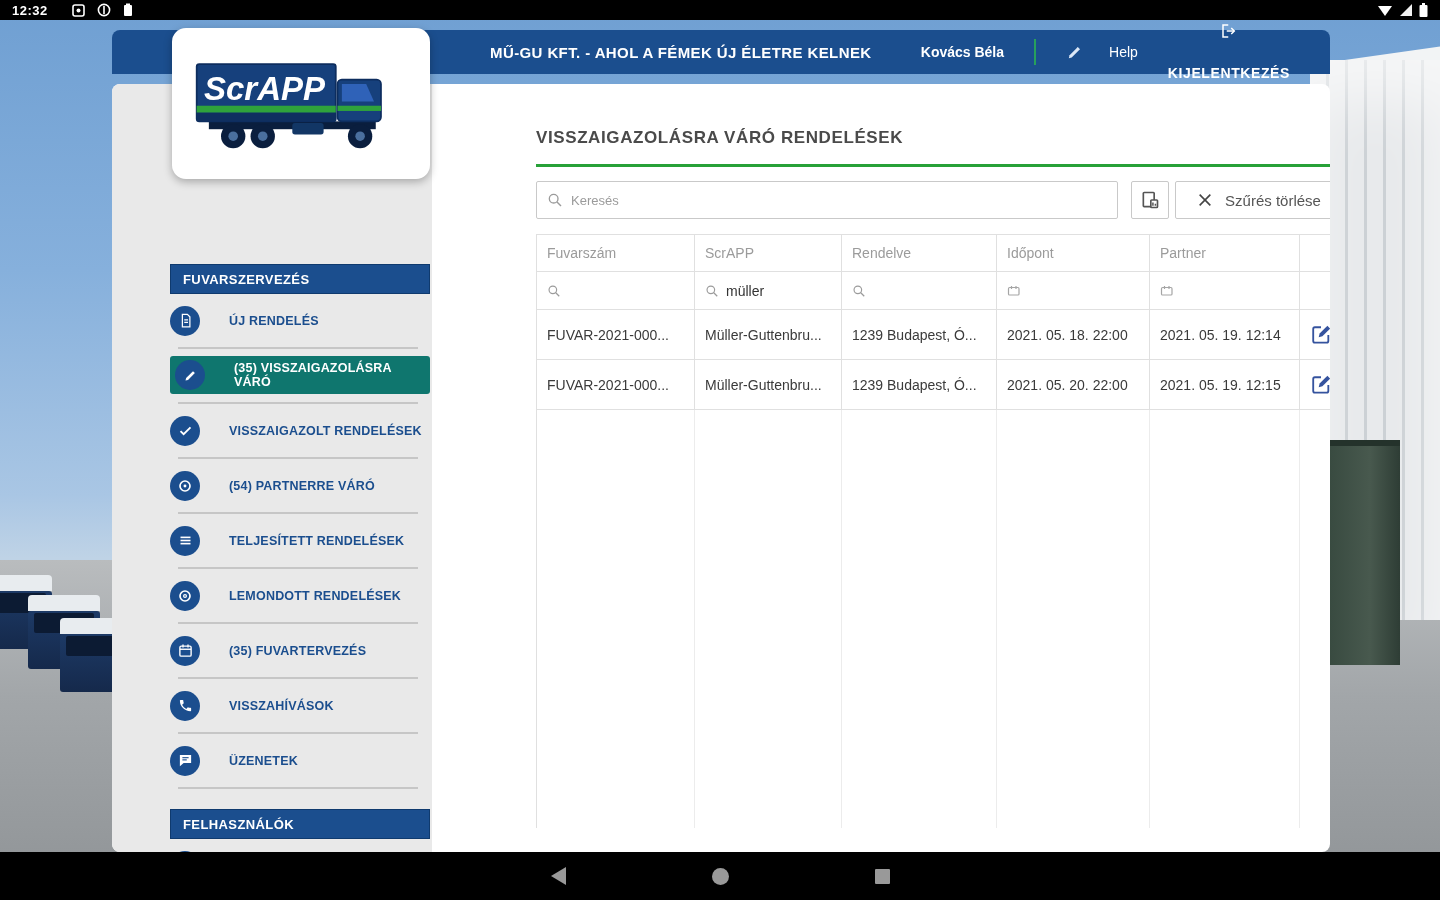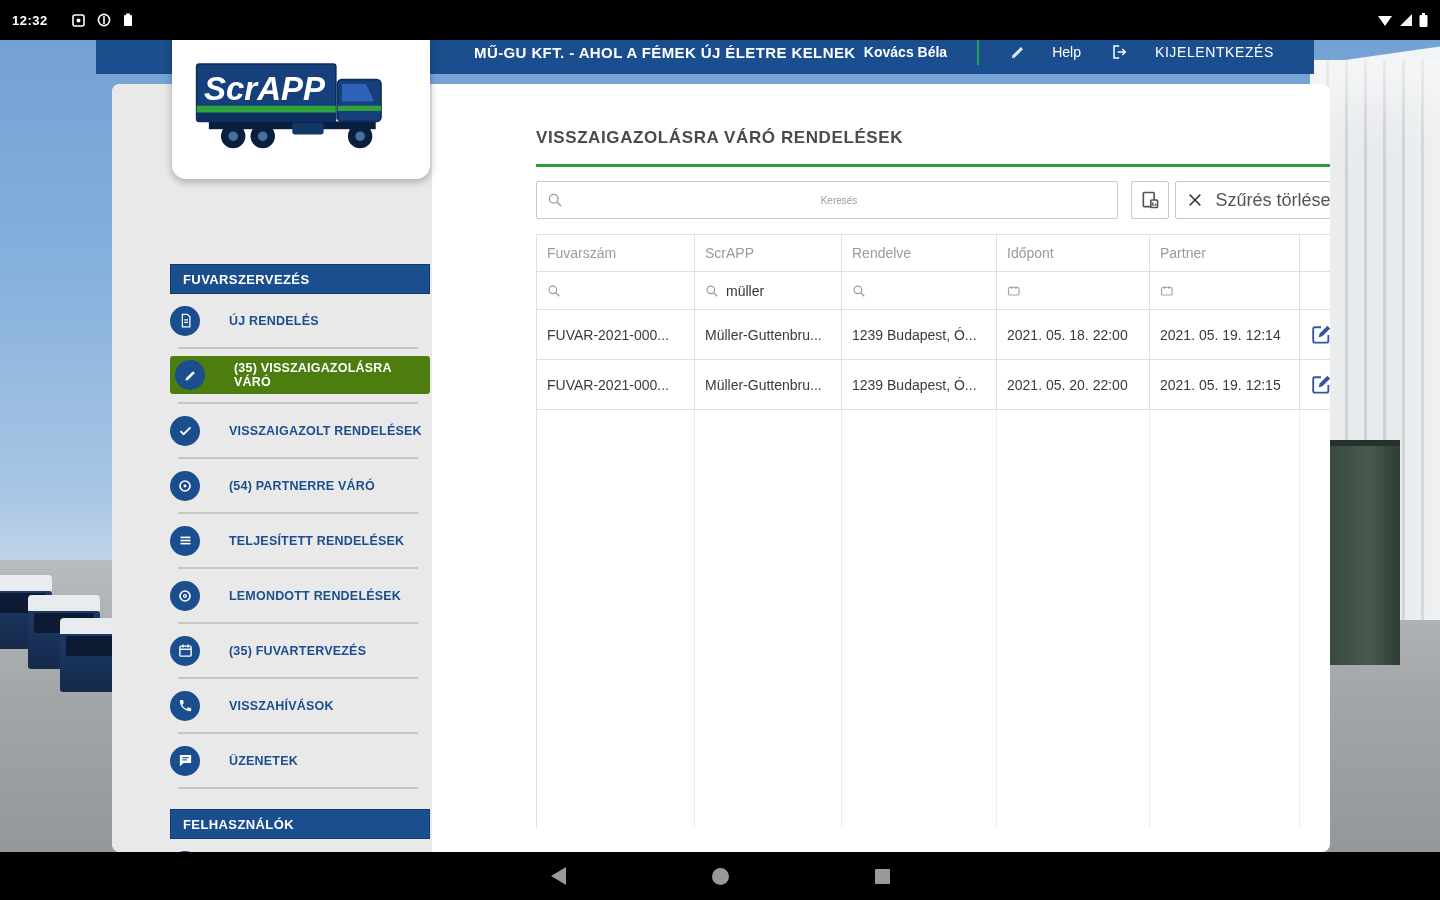--- a/index.html
+++ b/index.html
@@ -13,61 +13,61 @@
   .bg-building { position:absolute; right:0; top:60px; width:130px; height:560px;
       background:repeating-linear-gradient(90deg,#e8eaec 0 16px,#ccd1d5 16px 19px); box-shadow:inset 0 40px 60px rgba(255,255,255,.6); }
   .bg-roof { position:absolute; right:0; top:55px; width:120px; height:60px; background:#f2f4f5; transform:skewY(-8deg); }
   .bg-dumpster { position:absolute; right:40px; top:440px; width:75px; height:225px; background:linear-gradient(90deg,#37493f,#48594e 60%,#2e3d35); border-top:6px solid #24322b; }
   .truck { position:absolute; }
   .truck .roof { height:16px; background:#e8ecef; border-radius:4px 4px 0 0; }
   .truck .body { height:58px; background:linear-gradient(180deg,#1d3a66,#15294b); border-radius:3px; }
   .truck .win { position:absolute; top:18px; left:6px; right:6px; height:20px; background:#0c1b33; border-radius:2px; }
 
   
-  .status-bar { position:absolute; top:0; left:0; right:0; height:40px; background:#000; color:#fff; display:flex; align-items:center; padding:0 12px; z-index:50; }
+  .status-bar { position:absolute; top:0; left:0; right:0; height:20px; background:#000; color:#fff; display:flex; align-items:center; padding:0 12px; z-index:50; }
   .sb-time { font-size:13px; font-weight:bold; letter-spacing:.5px; }
   .sb-left-icons { display:flex; gap:12px; margin-left:24px; align-items:center; }
   .sb-right { margin-left:auto; display:flex; gap:6px; align-items:center; }
 
   
-  .top-bar { position:absolute; left:96px; top:30px; width:1218px; height:44px; background:#1b4e8e; border-radius:8px 8px 0 0; z-index:10; }
+  .top-bar { position:absolute; left:112px; top:30px; width:1218px; height:44px; background:#1b4e8e; border-radius:8px 8px 0 0; z-index:10; }
   .tb-title { position:absolute; left:378px; top:0; height:44px; display:flex; align-items:center; color:#fff; font-size:15px; font-weight:bold; letter-spacing:.4px; }
   .tb-right { position:absolute; right:40px; top:0; height:44px; display:flex; align-items:center; gap:30px; color:#fff; }
   .tb-user { font-size:14px; font-weight:bold; }
   .tb-divider { width:2px; height:26px; background:#27a05c; }
   .tb-btn { display:flex; align-items:center; gap:26px; font-size:14px; color:#fff; cursor:pointer; }
-  .tb-logout { font-weight:normal; letter-spacing:.6px; }
+  .tb-logout { font-weight:bold; letter-spacing:.6px;flex-direction:column; }
 
   
   .logo-card { position:absolute; left:172px; top:28px; width:258px; height:151px; background:#fff; border-radius:14px; box-shadow:0 3px 8px rgba(0,0,0,.28); z-index:20; display:flex; align-items:center; justify-content:center; }
 
   
   .panel { position:absolute; left:112px; top:84px; width:1218px; height:768px; background:#fff; border-radius:8px; overflow:hidden; z-index:5; }
 
   
   .sidebar { position:absolute; left:0; top:0; bottom:0; width:320px; background:#e9e9e9; padding-top:180px; }
   .side-header { height:30px; margin:0 2px 0 58px; background:#1b4e8e; border:1px solid #0f3a6e; display:flex; align-items:center; padding-left:12px; color:#fff; font-size:13px; font-weight:bold; letter-spacing:.4px; }
   .side-header.second { margin-top:20px; }
   .side-item { height:53px; margin-left:58px; margin-right:2px; display:flex; align-items:center; gap:29px; cursor:pointer; }
   .side-item .circle { width:30px; height:30px; min-width:30px; border-radius:50%; background:#1b4e8e; display:flex; align-items:center; justify-content:center; color:#fff; font-size:15px; }
   .side-item .lbl { font-size:12.5px; font-weight:bold; color:#1b4e8e; letter-spacing:.2px; }
-  .side-item.selected { background:#4d7c0f; border-radius:3px; height:38px; margin:7px 2px 8px 58px; padding:16px 5px; }
+  .side-item.selected { background:#0f766e; border-radius:3px; height:38px; margin:7px 2px 8px 58px; padding:16px 5px; }
   .side-item.selected .lbl { color:#fff; }
   .side-divider { height:2px; background:#c6c6c6; margin:0 14px 0 66px; }
 
   
   .content { position:absolute; left:378px; top:0; width:830px;padding-left:46px; }
   .page-title { padding-top:44px; font-size:17px; font-weight:bold; color:#4a4a4a; letter-spacing:.6px; }
   .green-line { margin-top:16px; height:3px; background:#28a138; width:830px; }
   .toolbar { margin-top:14px; display:flex; align-items:center; width:807px; }
   .search-box { flex:0 0 582px; height:38px; border:1px solid #c9c9c9; border-radius:2px; background:#fff; display:flex; align-items:center; padding:0 10px; gap:8px; }
-  .search-box input { border:none; outline:none; flex:1; font-size:10px; color:#333; font-family:"Liberation Sans",sans-serif; background:transparent;text-align:center; }
+  .search-box input { border:none; outline:none; flex:1; font-size:13px; color:#333; font-family:"Liberation Sans",sans-serif; background:transparent; }
   .search-box input::placeholder { color:#9b9b9b; }
   .icon-btn { width:38px; height:38px; margin-left:13px; border:1px solid #c9c9c9; border-radius:2px; background:#fff; display:flex; align-items:center; justify-content:center; cursor:pointer; }
-  .clear-btn { margin-left:6px; flex:1; height:38px; border:1px solid #c9c9c9; border-radius:2px; background:#fff; display:flex; align-items:center; justify-content:center; gap:12px; font-size:18px; color:#555; cursor:pointer; }
+  .clear-btn { margin-left:6px; flex:1; height:38px; border:1px solid #c9c9c9; border-radius:2px; background:#fff; display:flex; align-items:center; justify-content:center; gap:12px; font-size:15px; color:#555; cursor:pointer; }
 
   
   .table { margin-top:15px; width:807px; height:594px; border-left:1px solid #e0e0e0; position:relative; }
   .t-row { display:flex; }
   .t-cell { border-right:1px solid #e0e0e0; border-bottom:1px solid #e0e0e0; display:flex; align-items:center; padding:0 10px; font-size:14px; color:#3a3a3a; white-space:nowrap; overflow:hidden; }
   .c1{width:158px;} .c2{width:147px;} .c3{width:155px;} .c4{width:153px;} .c5{width:150px;} .c6{width:43px; justify-content:center;}
   .t-head .t-cell { height:38px; color:#9b9b9b; font-size:14px; border-top:1px solid #e0e0e0; }
   .t-filter .t-cell { height:38px; gap:7px; }
   .t-filter input { border:none; outline:none; width:80px; font-size:14px; color:#333; font-family:"Liberation Sans",sans-serif; }
   .t-data .t-cell { height:50px; }

